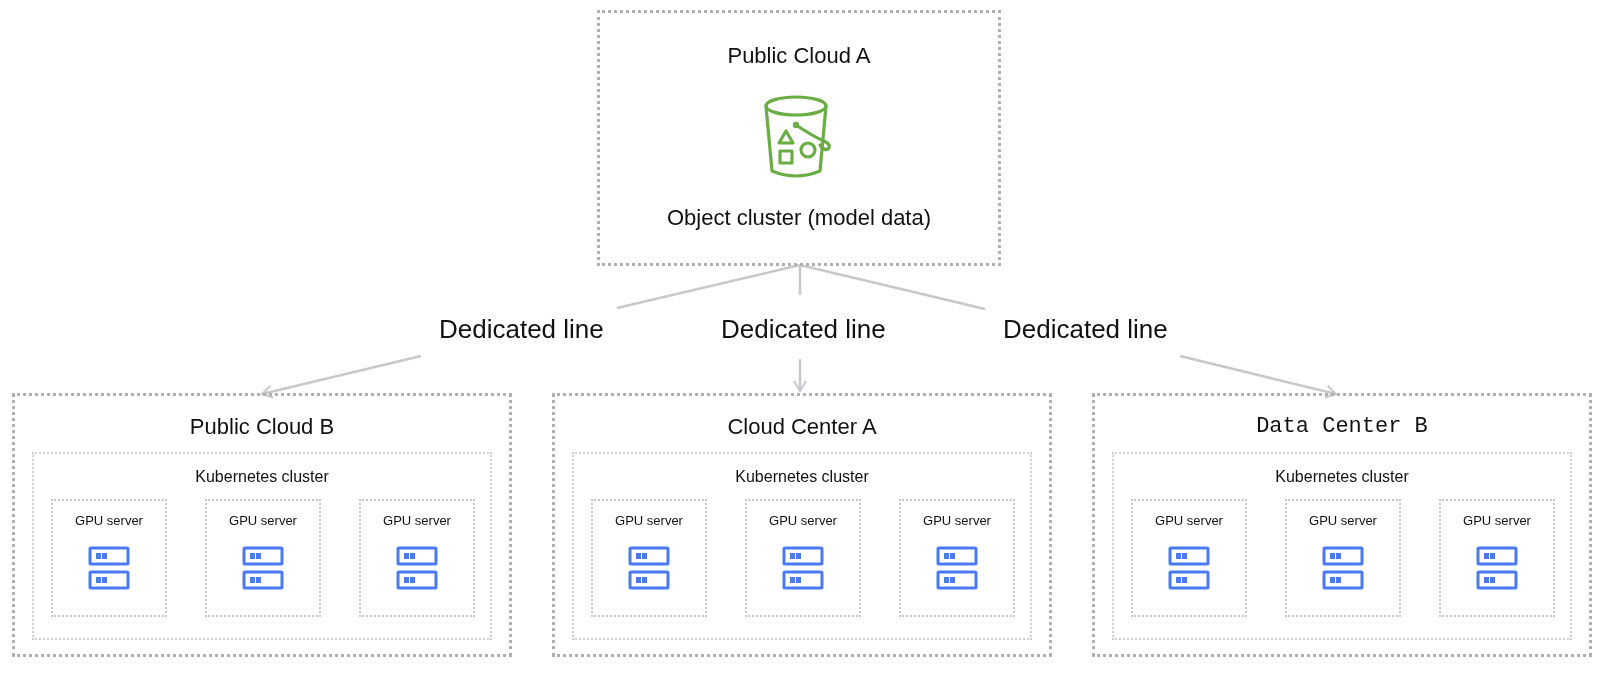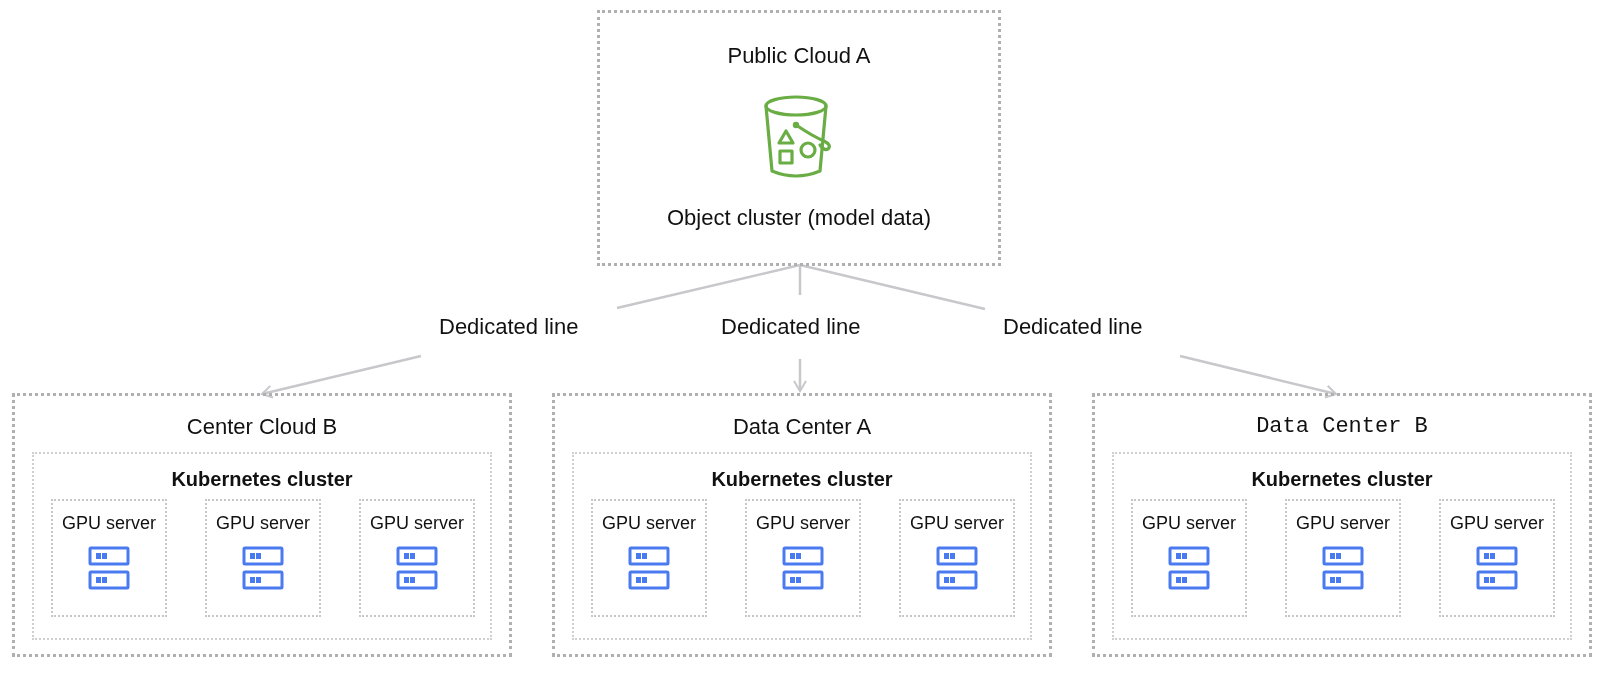--- a/index.html
+++ b/index.html
@@ -3,23 +3,23 @@
 <meta charset="utf-8">
 <style>
   html,body{margin:0;padding:0;background:#fff;}
   body{width:1600px;height:677px;position:relative;overflow:hidden;font-family:"Liberation Sans",sans-serif;color:#111;}
   .box{position:absolute;box-sizing:border-box;border:3px dotted #bdbdbd;}
   .outer{border-color:#b0b0b0;}
   .inner{border-color:#cfcfcf;border-width:2px;}
   .gpu{border-color:#c6c6c6;border-width:2px;}
   .lbl{position:absolute;left:0;right:0;text-align:center;white-space:nowrap;}
   .t22{font-size:22px;text-align:center;}
-  .t20{font-size:20px;font-weight:bold;}
-  .t17{font-size:18px;}
-  .conn{position:absolute;font-size:22px;white-space:nowrap;}
+  .t20{font-size:16px;}
+  .t17{font-size:13px;}
+  .conn{position:absolute;font-size:26px;white-space:nowrap;}
   svg.lines{position:absolute;left:0;top:0;}
   .srv{position:absolute;left:50%;transform:translateX(-50%);top:44px;}
 </style>
 </head>
 <body>
 
 <svg class="lines" width="1600" height="677">
   <defs>
     <marker id="arr" markerWidth="14" markerHeight="14" refX="11" refY="7" orient="auto" markerUnits="userSpaceOnUse">
       <path d="M1,1 L11,7 L1,13" fill="none" stroke="#c8c8cc" stroke-width="2"></path>
@@ -54,21 +54,21 @@
   </svg>
   <div class="lbl t22" style="top:192px;">Object cluster (model data)</div>
 </div>
 
 <div class="conn" style="left:439px;top:314px;">Dedicated line</div>
 <div class="conn" style="left:721px;top:314px;">Dedicated line</div>
 <div class="conn" style="left:1003px;top:314px;">Dedicated line</div>
 
 <div id="sites">
     <div class="box outer site" style="top: 393px; width: 500px; height: 264px; left: 12px;">
-    <div class="lbl t22 site-title" style="top:18px;">Center Cloud B</div>
+    <div class="lbl t22 site-title" style="top:18px;">Public Cloud B</div>
     <div class="box inner" style="left:17px;top:56px;width:460px;height:188px;">
       <div class="lbl t20 cl-title" style="top:14px;">Kubernetes cluster</div>
       <div class="servers">
           <div class="box gpu" style="top: 45px; width: 116px; height: 118px; left: 17px;">
     <div class="lbl t17 gpu-title" style="top:12px;">GPU server</div>
     <svg class="srv" width="44" height="46" viewBox="0 0 44 46">
       <g fill="none" stroke="#4a7af0" stroke-width="3">
         <rect x="3" y="3" width="38" height="16" rx="1"></rect>
         <rect x="3" y="27" width="38" height="16" rx="1"></rect>
       </g>
@@ -107,21 +107,21 @@
                 <rect x="15" y="8" width="5" height="6"></rect>
         <rect x="9" y="32" width="5" height="6"></rect>
                 <rect x="15" y="32" width="5" height="6"></rect>
       </g>
     </svg>
   </div>
         </div>
     </div>
   </div>
     <div class="box outer site" style="top: 393px; width: 500px; height: 264px; left: 552px;">
-    <div class="lbl t22 site-title" style="top:18px;">Data Center A</div>
+    <div class="lbl t22 site-title" style="top:18px;">Cloud Center A</div>
     <div class="box inner" style="left:17px;top:56px;width:460px;height:188px;">
       <div class="lbl t20 cl-title" style="top:14px;">Kubernetes cluster</div>
       <div class="servers">
           <div class="box gpu" style="top: 45px; width: 116px; height: 118px; left: 17px;">
     <div class="lbl t17 gpu-title" style="top:12px;">GPU server</div>
     <svg class="srv" width="44" height="46" viewBox="0 0 44 46">
       <g fill="none" stroke="#4a7af0" stroke-width="3">
         <rect x="3" y="3" width="38" height="16" rx="1"></rect>
         <rect x="3" y="27" width="38" height="16" rx="1"></rect>
       </g>

